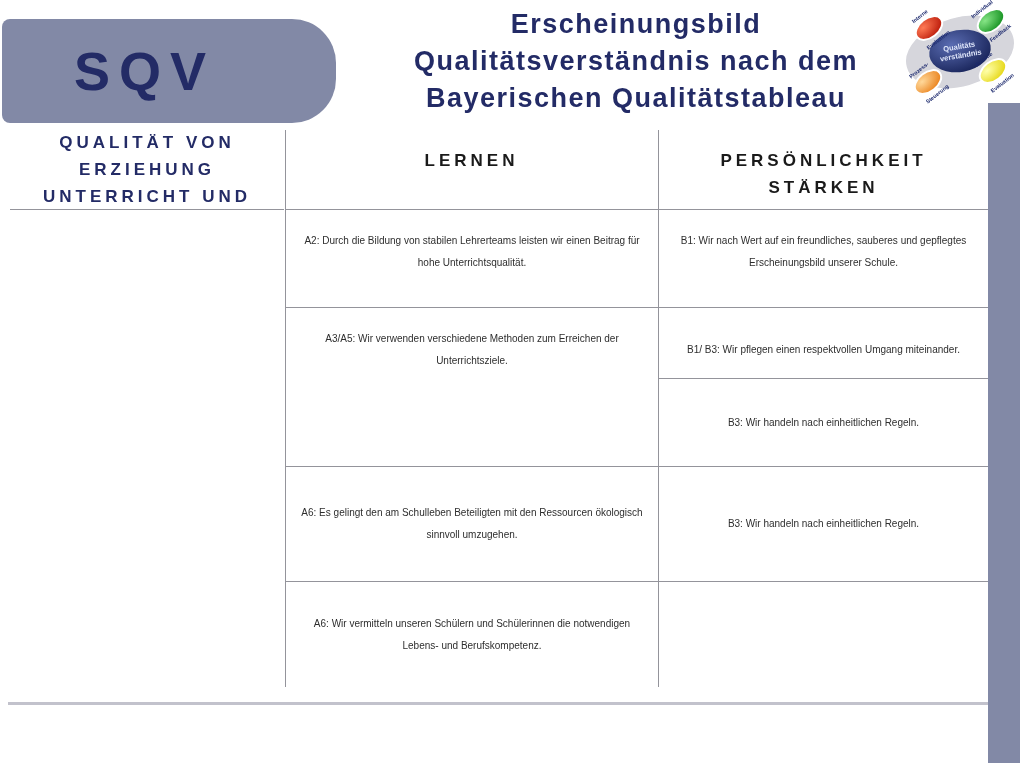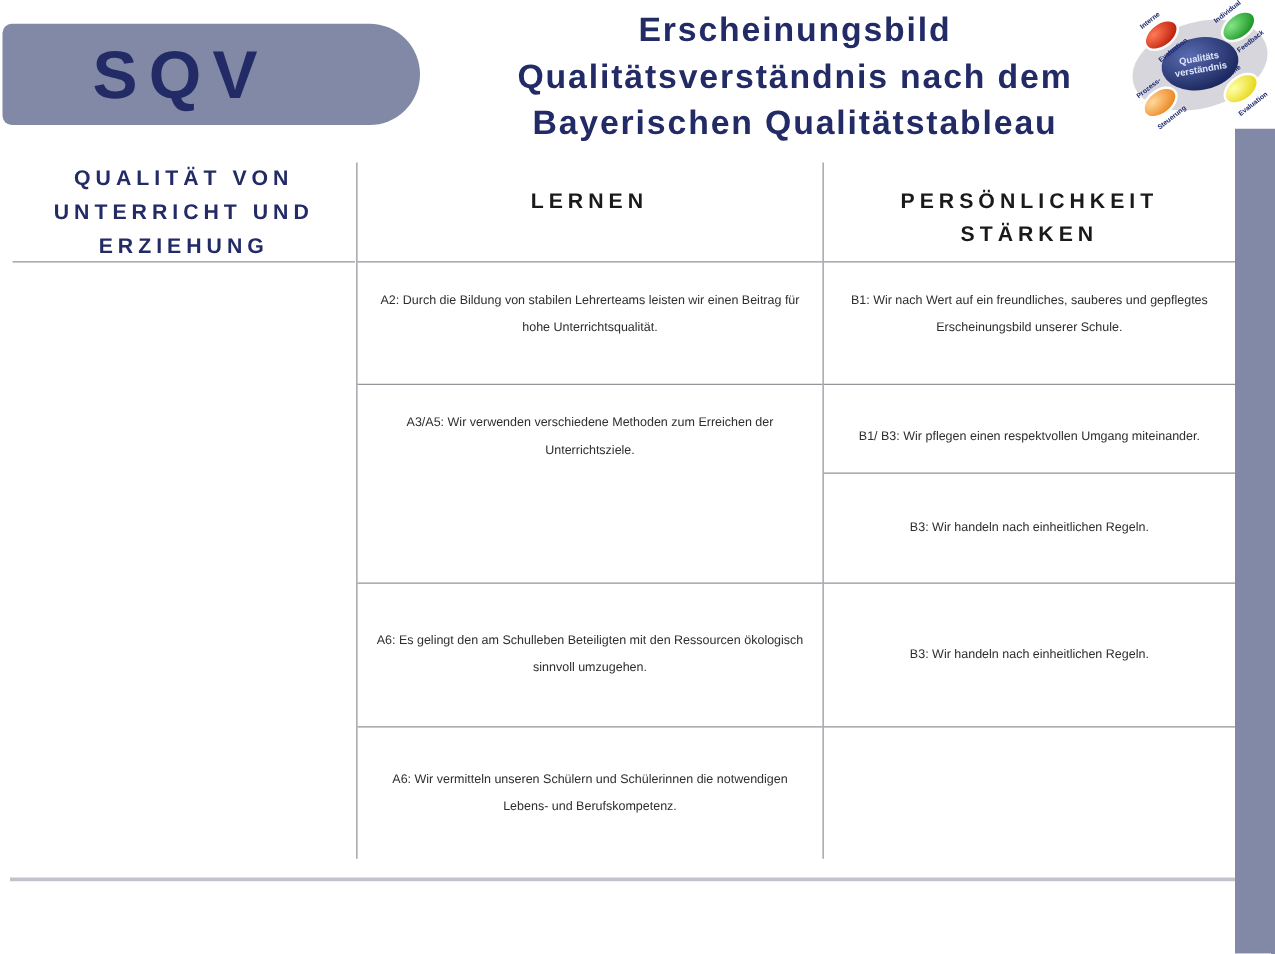--- a/index.html
+++ b/index.html
@@ -12,21 +12,21 @@
   }
   *{margin:0;padding:0;box-sizing:border-box;}
   html,body{background:#fff;}
   body{font-family:"Liberation Sans",sans-serif;}
   .page{position:relative;width:1020px;height:763px;background:#fff;overflow:hidden;}
 
   
   .right-bar{position:absolute;left:988px;top:103px;width:32px;height:660px;background:var(--accent-bar);}
 
   
-  .sqv-pill{position:absolute;left:2px;top:19px;width:334px;height:81px;background:var(--accent-bar);
+  .sqv-pill{position:absolute;left:2px;top:19px;width:334px;height:104px;background:var(--accent-bar);
     border-radius:8px 44px 44px 8px;display:flex;align-items:center;}
   .sqv-text{position:absolute;left:0;width:285px;text-align:center;color:var(--navy-text);
     font-size:54px;font-weight:bold;letter-spacing:9px;line-height:1;}
 
   
   .title{position:absolute;left:358px;top:6px;width:556px;text-align:center;color:var(--navy-text);
     font-size:27px;font-weight:bold;letter-spacing:1.5px;line-height:37px;}
 
   
   .logo{position:absolute;left:902px;top:0px;width:118px;height:112px;}
@@ -131,22 +131,22 @@
         <text class="logo-label" x="91" y="58" text-anchor="middle">Externe</text>
         <text class="logo-label" x="91" y="88" text-anchor="middle">Evaluation</text>
       </g>
     </svg>
   </div>
 
   <div class="right-bar"></div>
 
   <div class="col-header c1">
     <div>QUALITÄT VON</div>
+    <div>ERZIEHUNG</div>
     <div>UNTERRICHT UND</div>
-    <div>ERZIEHUNG</div>
   </div>
   <div class="col-header c2">
     <div>LERNEN</div>
   </div>
   <div class="col-header c3">
     <div>PERSÖNLICHKEIT</div>
     <div>STÄRKEN</div>
   </div>
 
   <div class="vline v1"></div>

